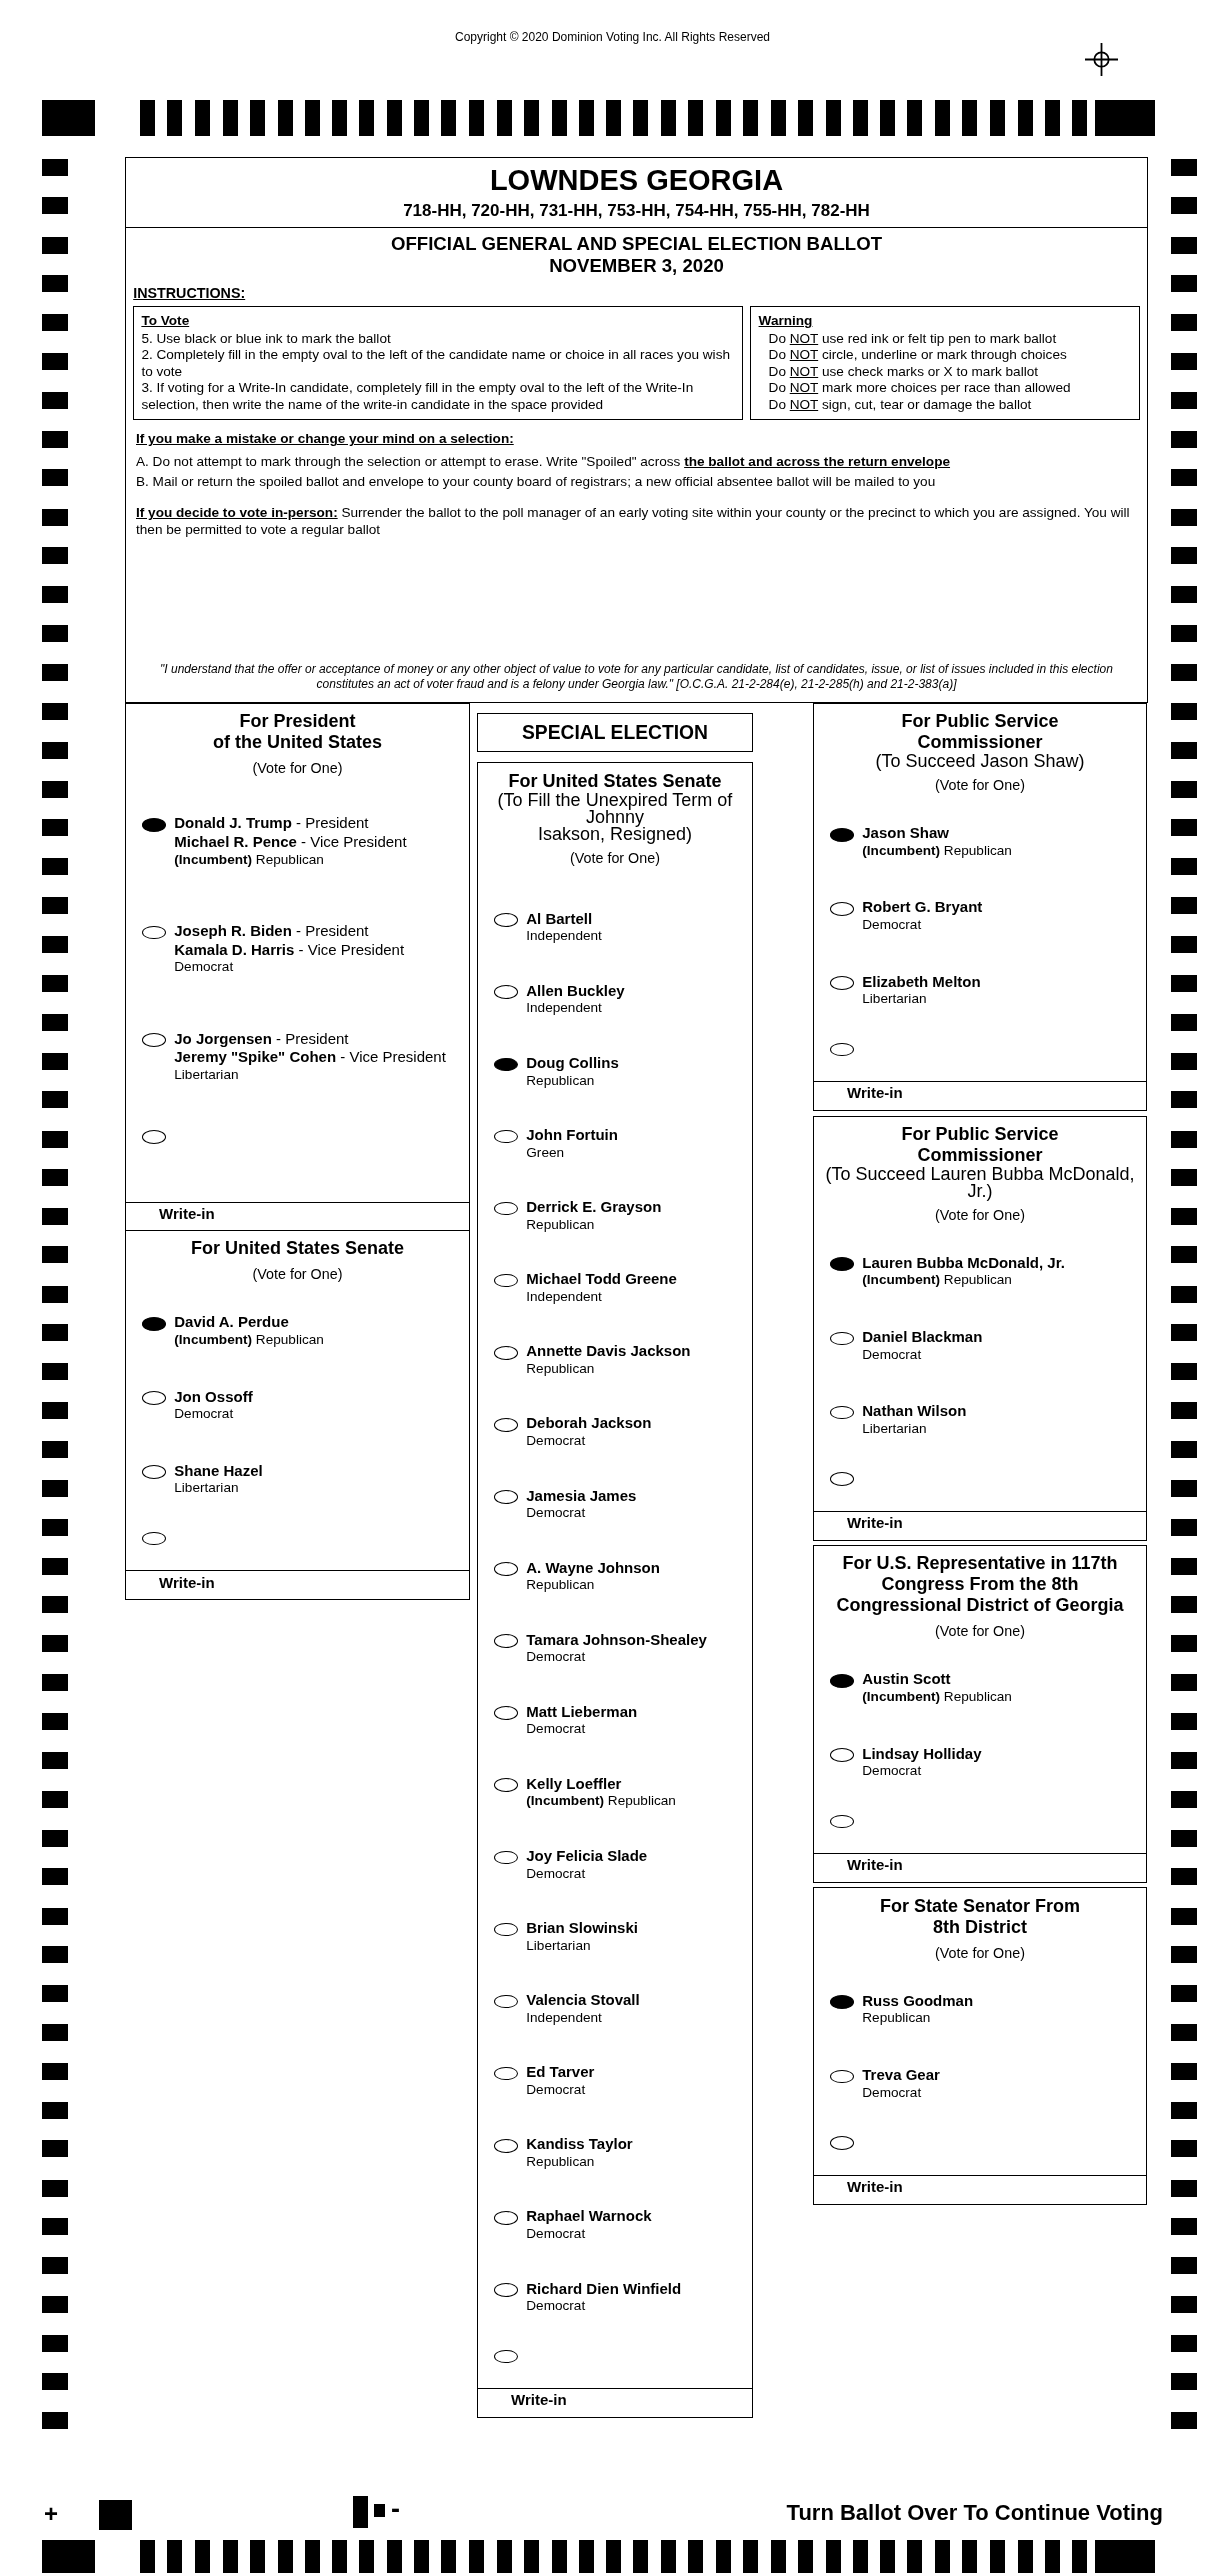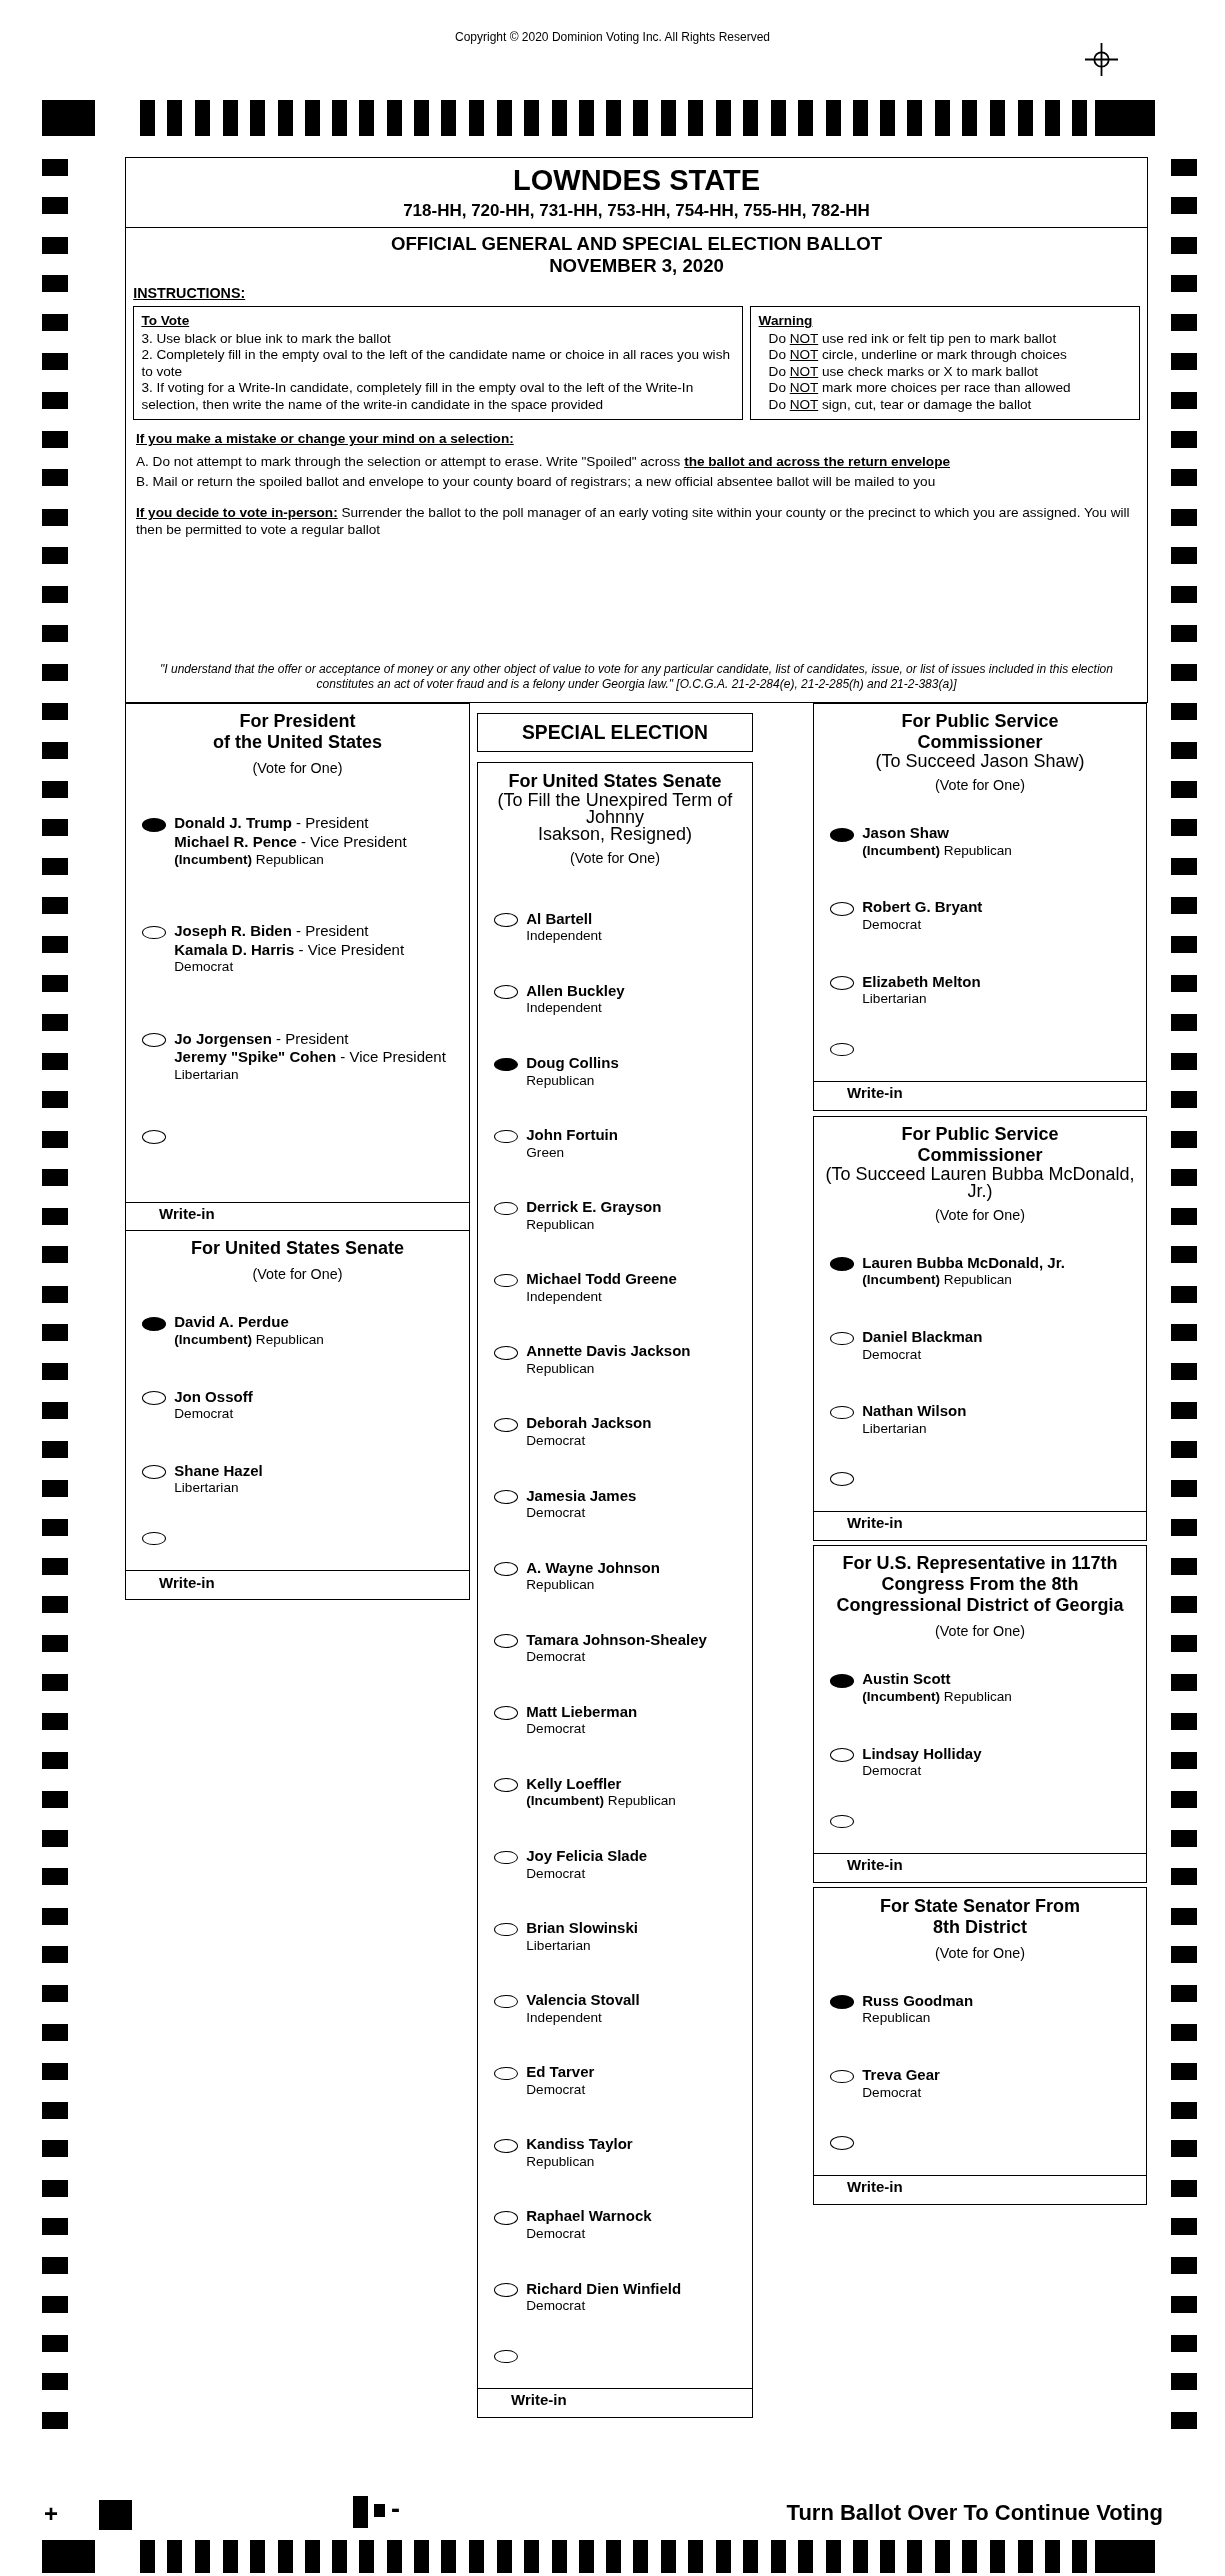--- a/index.html
+++ b/index.html
@@ -303,31 +303,31 @@
     <div class="mark" style="left: 42px; top: 2373px; width: 26px; height: 17px;"></div>
     <div class="mark" style="left: 1171px; top: 2373px; width: 26px; height: 17px;"></div>
     <div class="mark" style="left: 42px; top: 2412px; width: 26px; height: 17px;"></div>
     <div class="mark" style="left: 1171px; top: 2412px; width: 26px; height: 17px;"></div>
     <div class="mark" style="left: 99px; top: 2500px; width: 33px; height: 30px;"></div>
     <div class="mark" style="left: 353px; top: 2496px; width: 15px; height: 31.5px;"></div>
     <div class="mark" style="left: 374px; top: 2504px; width: 11.4px; height: 13px;"></div>
   </div>
 
 <div id="headerbox">
-  <div class="county">LOWNDES STATE</div>
+  <div class="county">LOWNDES GEORGIA</div>
   <div class="precincts">718-HH, 720-HH, 731-HH, 753-HH, 754-HH, 755-HH, 782-HH</div>
   <div class="hdiv"></div>
   <div class="etitle first">OFFICIAL GENERAL AND SPECIAL ELECTION BALLOT</div>
   <div class="etitle">NOVEMBER 3, 2020</div>
   <div class="instr-label">INSTRUCTIONS:</div>
   <div class="instr-row">
     <div class="ibox" id="tovote-box">
       <div class="box-title">To Vote</div>
       <div id="tovote-items">
-          <div class="tinstr">3. Use black or blue ink to mark the ballot</div>
+          <div class="tinstr">5. Use black or blue ink to mark the ballot</div>
           <div class="tinstr">2. Completely fill in the empty oval to the left of the candidate name or choice in all races you wish to vote</div>
           <div class="tinstr">3. If voting for a Write-In candidate, completely fill in the empty oval to the left of the Write-In selection, then write the name of the write-in candidate in the space provided</div>
         </div>
     </div>
     <div class="ibox" id="warning-box">
       <div class="box-title">Warning</div>
       <div id="warning-items">
           <div class="winstr">Do <span class="u">NOT</span> use red ink or felt tip pen to mark ballot</div>
           <div class="winstr">Do <span class="u">NOT</span> circle, underline or mark through choices</div>
           <div class="winstr">Do <span class="u">NOT</span> use check marks or X to mark ballot</div>

